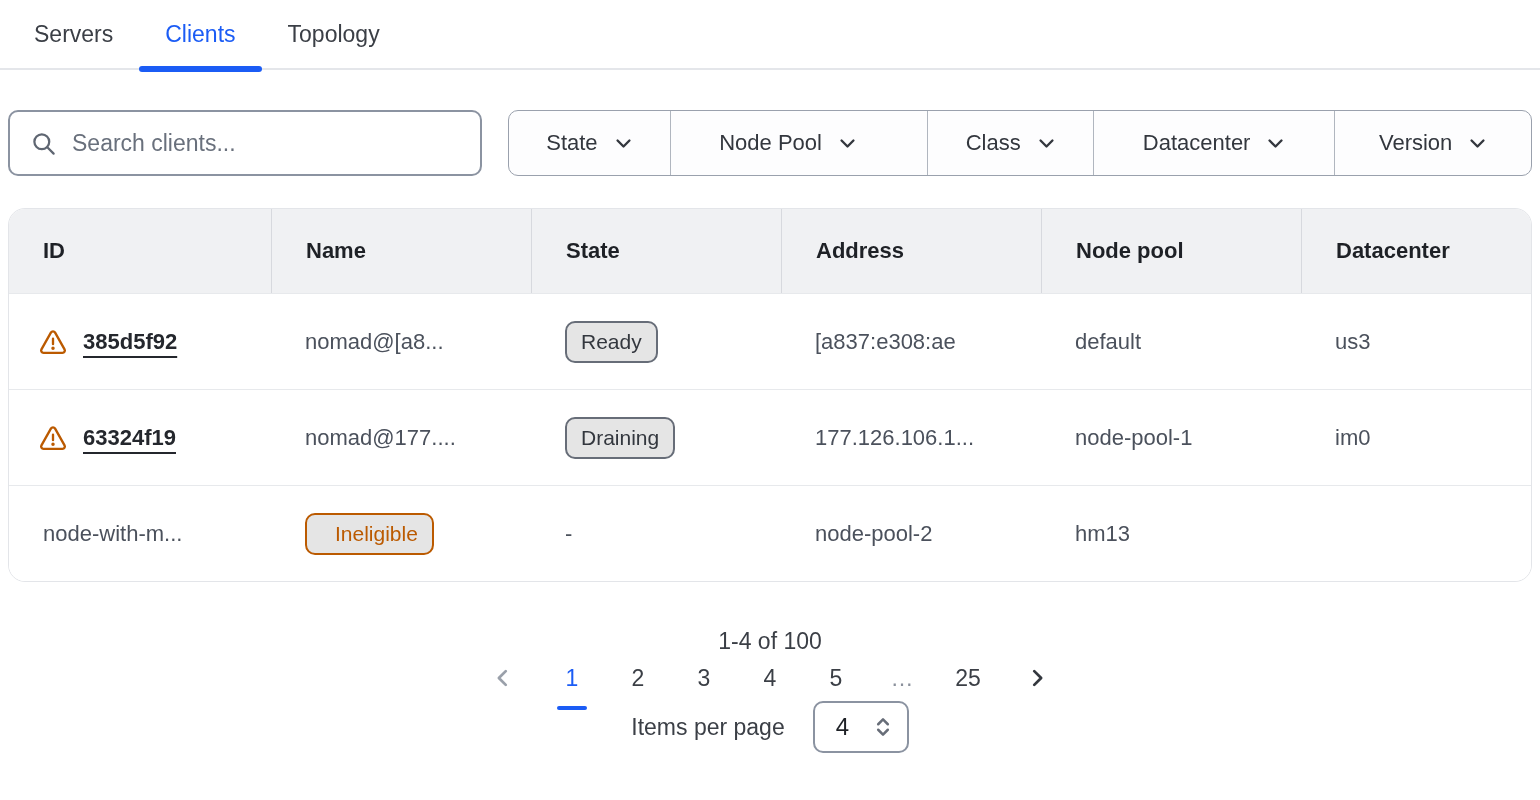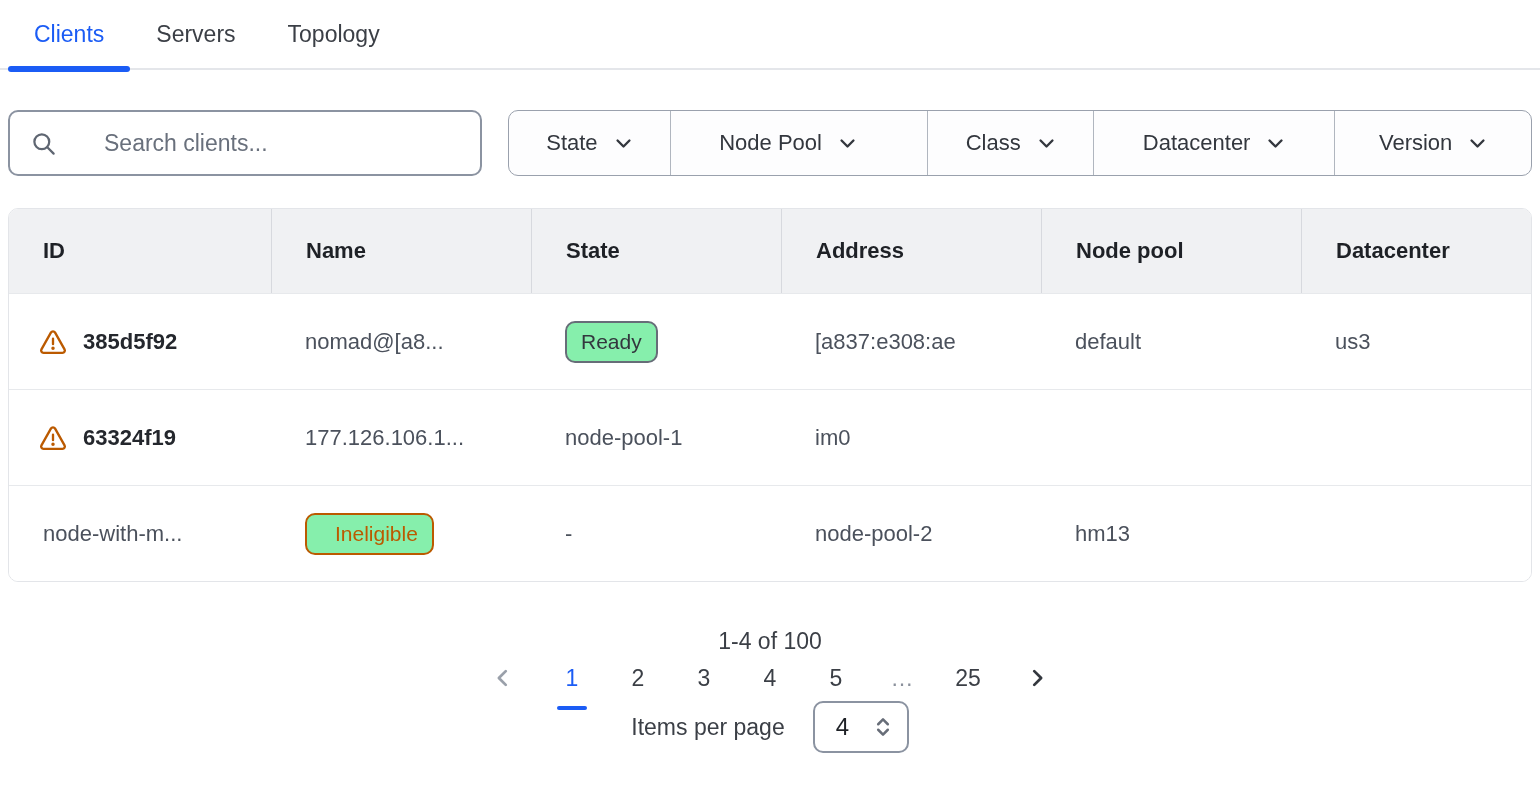--- a/index.html
+++ b/index.html
@@ -14,48 +14,48 @@
   .tab.active { color:#1b5cf5; }
   .tab.active::after { content:""; position:absolute; left:0; right:0; bottom:-4px;
     height:6px; border-radius:3px; background:#1b5cf5; }
 
   
   .toolbar { display:flex; gap:26px; margin:40px 8px 0; }
   .search-box { width:474px; height:66px; flex:none; border:2px solid #8b93a1;
     border-radius:10px; display:flex; align-items:center; padding:0 10px 0 20px; gap:15px;
     background:#fff; }
   .search-box input { flex:1; border:none; outline:none; font-size:23px;
-    color:#3b3f46; background:transparent; font-family:"Liberation Sans", sans-serif;margin-left:32px; }
+    color:#3b3f46; background:transparent; font-family:"Liberation Sans", sans-serif; }
   .search-box input::placeholder { color:#69707c; }
   .filters { flex:1; height:66px; display:flex; border:1px solid #9aa1ad;
     border-radius:10px; background:#fdfdfe; overflow:hidden; }
   .filter { display:flex; align-items:center; justify-content:center; gap:16px;
     font-size:22px; color:#33373e; cursor:pointer; border-left:1px solid #b0b6bf; }
   .filter:first-child { border-left:none; }
   .filter:nth-child(1){ flex:166 0 0; } .filter:nth-child(2){ flex:242 0 0; }
   .filter:nth-child(3){ flex:170 0 0;margin-left:22px; } .filter:nth-child(4){ flex:248 0 0; }
   .filter:nth-child(5){ flex:202 0 0; }
 
   
-  .table { margin:32px 8px 0; border:1px solid #e3e5e9; border-radius:10px;
+  .table { margin:32px 8px 0; border:1px solid #e3e5e9; border-radius:17px;
     overflow:hidden; }
   .thead, .trow { display:grid;
     grid-template-columns:262px 260px 250px 260px 260px 1fr; }
   .thead { background:#f0f1f3; height:84px; }
   .th { display:flex; align-items:center; padding-left:34px; font-size:22px;
     font-weight:bold; color:#1e2126; border-left:1px solid #d7d9de; }
   .th:first-child { border-left:none; }
   .trow { height:96px; background:#fff; border-top:1px solid #e7e9ec; }
   .td { display:flex; align-items:center; padding-left:34px; font-size:22px;
     color:#4b515c; overflow:hidden; white-space:nowrap; }
   .td-id { gap:16px; padding-left:30px; }
-  .id-link { color:#24272d; font-weight:600; 
+  .id-link { color:#24272d; font-weight:600; text-decoration:underline;
     text-underline-offset:7px; text-decoration-thickness:2px; cursor:pointer; }
   .badge { display:inline-block; border:2px solid #676d78; border-radius:10px;
-    padding:7px 14px; font-size:21px; color:#33373e; background:#86efac; }
+    padding:7px 14px; font-size:21px; color:#33373e; background:#e5e5e5; }
   .badge-critical { border-color:#e32b2b; color:#e32b2b; }
   .badge-warning  { border-color:#bb5a00; color:#bb5a00;padding-left:28px; }
 
   
   .pagebar { margin:46px 8px 0; display:flex; align-items:center;flex-direction:column; }
   .summary { flex:1; font-size:23px; color:#3b3f46; }
   .pager { display:flex; align-items:center; }
   .page { position:relative; min-width:34px; height:46px; margin:0 16px;
     display:flex; align-items:center; justify-content:center; font-size:23px;
     color:#3b3f46; cursor:pointer; }
@@ -70,22 +70,22 @@
   .ipp-label { font-size:23px; color:#3b3f46; }
   .ipp-select { width:96px; height:52px; border:2px solid #8b93a1; border-radius:10px;
     display:flex; align-items:center; justify-content:space-between;
     padding:0 13px 0 21px; font-size:24px; color:#1e2126; cursor:pointer; background:#fff; }
   .icon { display:inline-flex; flex:none; }
 </style>
 </head>
 <body>
 
 <nav class="tabbar">
+  <div class="tab">Servers</div>
   <div class="tab active">Clients</div>
-  <div class="tab">Servers</div>
   <div class="tab">Topology</div>
 </nav>
 
 <div class="toolbar">
   <div class="search-box">
     <span class="icon">
       <svg viewBox="0 0 24 24" width="27" height="27" fill="none" stroke="#5f6672" stroke-width="2">
         <circle cx="10.5" cy="10.5" r="6.6"></circle>
         <line x1="15.4" y1="15.4" x2="21" y2="21" stroke-linecap="round"></line>
       </svg>
@@ -172,20 +172,24 @@
     <div class="td td-id">
       <span class="icon">
         <svg viewBox="0 0 24 24" width="28" height="28" fill="none" stroke="#bb5a00" stroke-width="2">
           <path d="M10.3 3.8 L2.1 18.3 a2 2 0 0 0 1.74 3 h16.32 a2 2 0 0 0 1.74 -3 L13.7 3.8 a2 2 0 0 0 -3.4 0 Z" stroke-linejoin="round"></path>
           <line x1="12" y1="9.2" x2="12" y2="13.8" stroke-linecap="round"></line>
           <circle cx="12" cy="17.4" r="0.7" fill="#bb5a00" stroke-width="1.6"></circle>
         </svg>
       </span>
       <span class="id-link">63324f19</span>
     </div>
+    <div class="td">nomad@177....</div>
+    <div class="td">
+      <span class="badge">Draining</span>
+    </div>
     <div class="td">177.126.106.1...</div>
     <div class="td">node-pool-1</div>
     <div class="td">im0</div>
   </div>
 
   <div class="trow">
     <div class="td">node-with-m...</div>
     <div class="td">
       <span class="badge badge-warning">Ineligible</span>
     </div>

